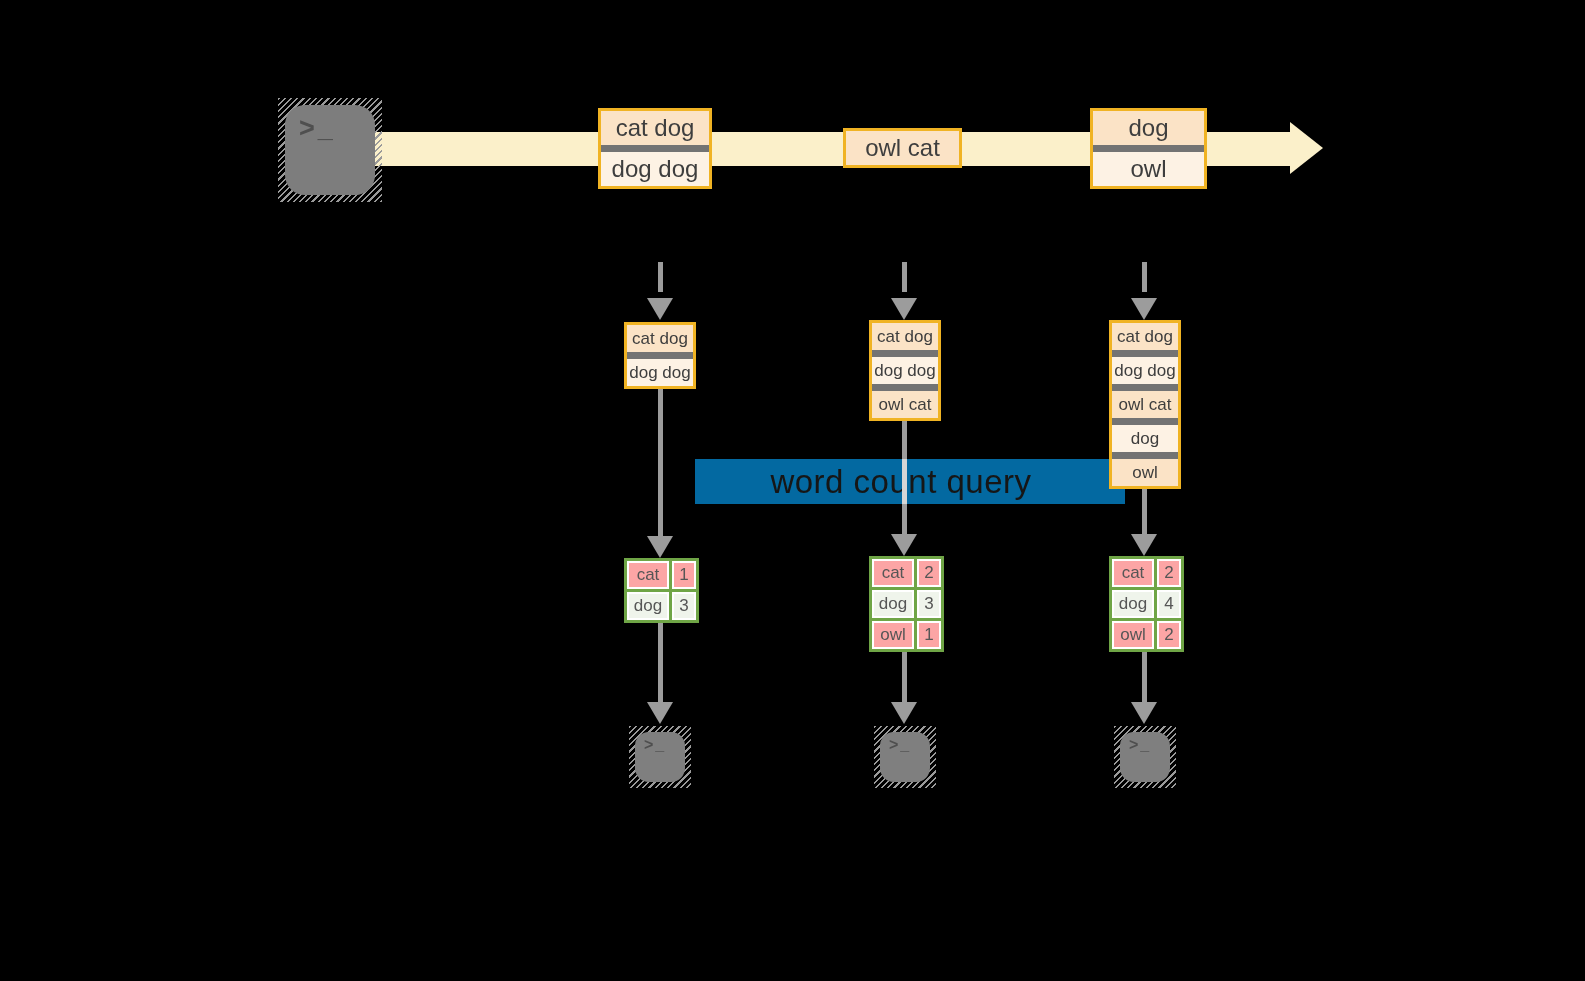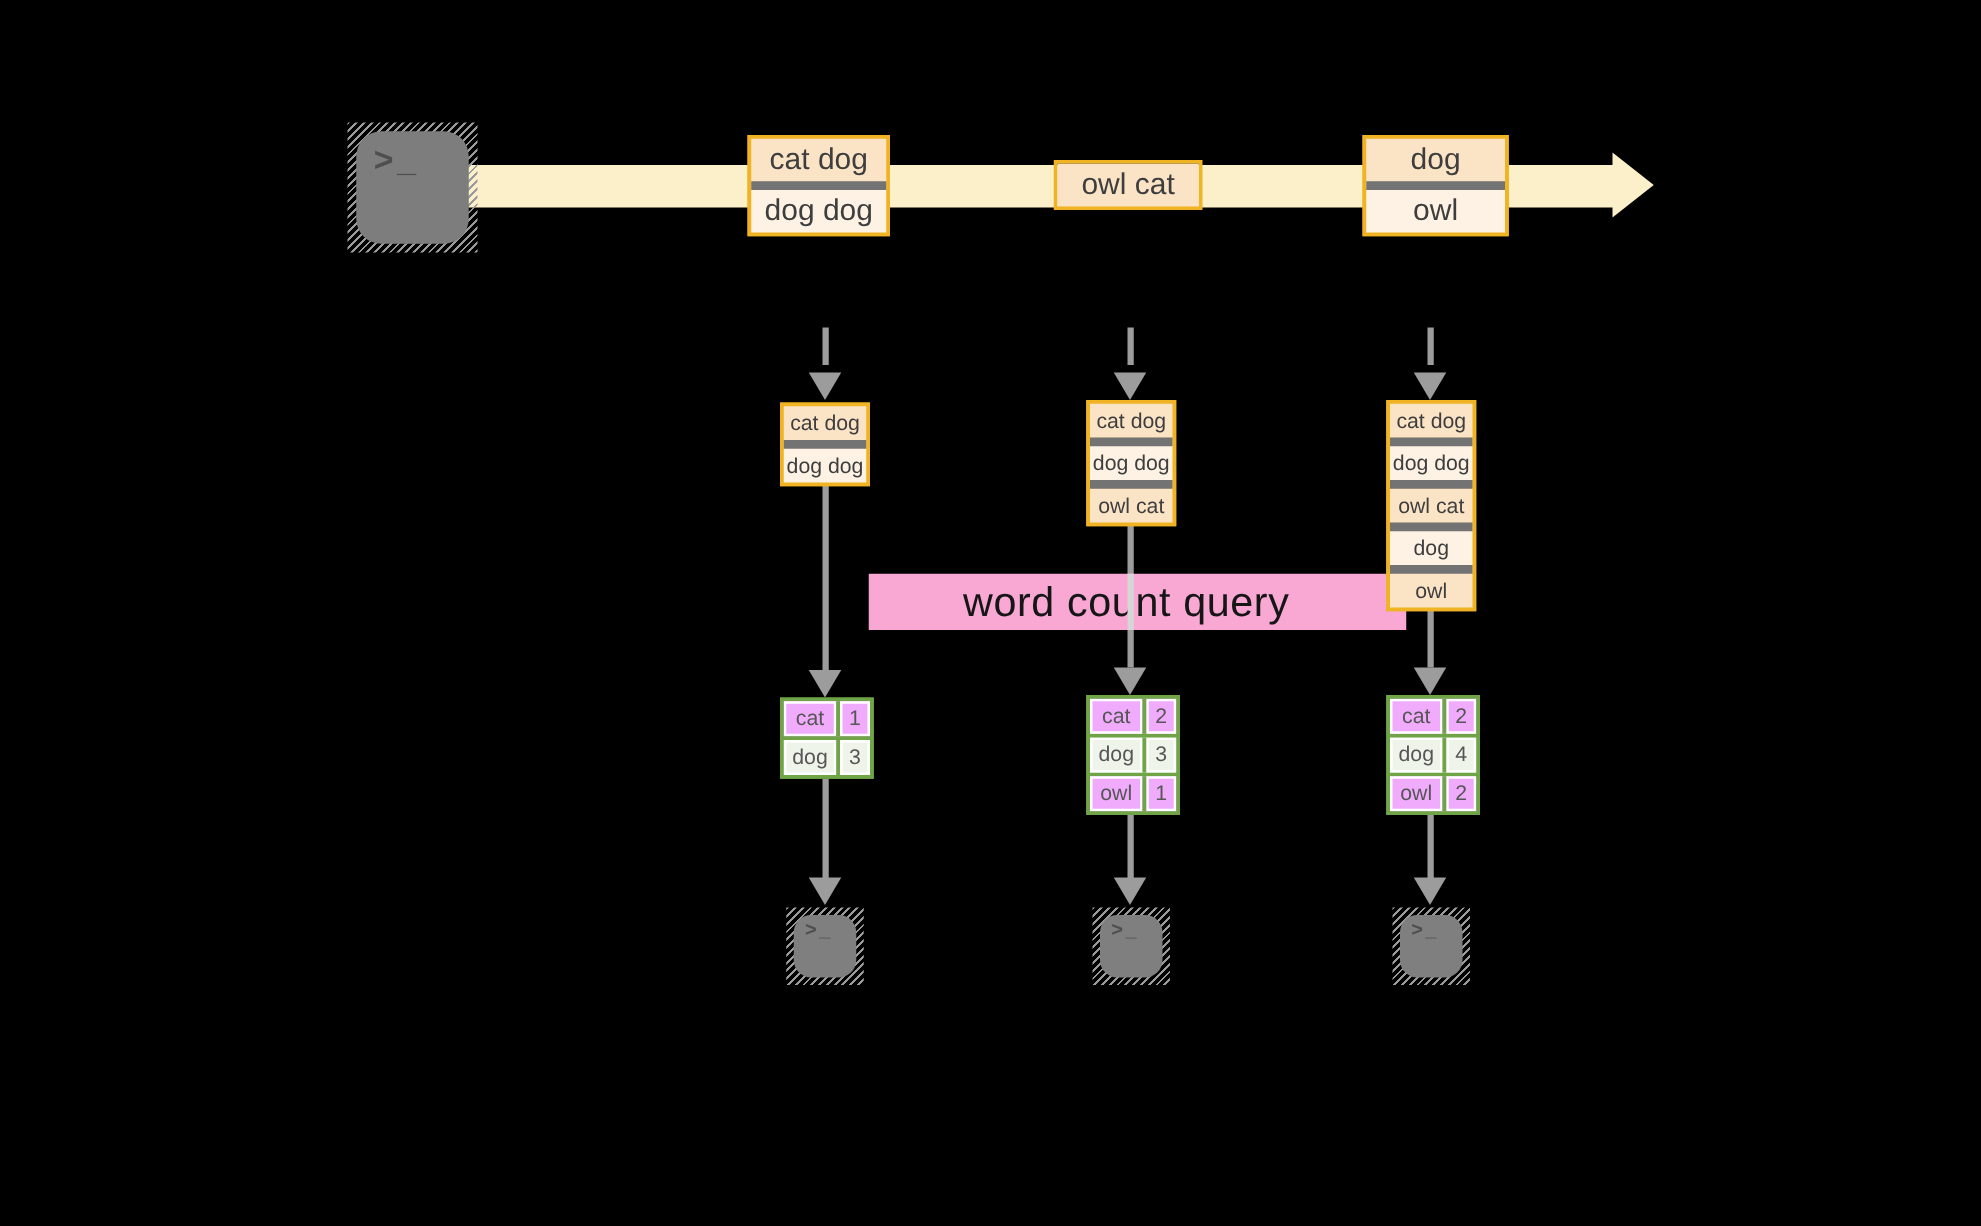--- a/index.html
+++ b/index.html
@@ -28,34 +28,34 @@
   .state .row{height:27px;font-size:17px;width:66px;}
   .fill-a{background:#FBE3C6;}
   .fill-b{background:#FDF2E4;}
 
   
   .gline{position:absolute;width:5px;background:#9C9C9C;z-index:2;}
   .ghead{position:absolute;width:0;height:0;z-index:2;
          border-left:13px solid transparent;border-right:13px solid transparent;border-top:22px solid #9C9C9C;}
 
   
-  .wc-band{position:absolute;left:695px;top:459px;width:430px;height:45px;background:#f9a8d4;z-index:3;
+  .wc-band{position:absolute;left:695px;top:459px;width:430px;height:45px;background:#0369a1;z-index:3;
            display:flex;align-items:center;justify-content:center;}
   .wc-band span{font-size:33px;font-weight:300;color:#161616;letter-spacing:0.5px;margin-right:18px;}
   .wc-line{position:absolute;left:902px;top:459px;width:5px;height:45px;background:#D6D6D6;z-index:4;}
 
   
   .gtable{position:absolute;border:3px solid #6FA546;background:#6FA546;z-index:4;}
   .gtable .trow{display:flex;}
   .gtable .trow + .trow{border-top:3px solid #6FA546;}
   .gtable .cell{height:28px;display:flex;align-items:center;justify-content:center;
                 font-size:17px;color:#565656;box-shadow:inset 0 0 0 2px #fff;}
   .gtable .word{width:42px;}
   .gtable .num{width:24px;border-left:3px solid #6FA546;}
-  .grow-a{background:#f0abfc;}
+  .grow-a{background:#fca5a5;}
   .grow-b{background:#EFF4EB;}
 </style>
 </head>
 <body>
 
 <div id="canvas">
 
   <div class="term-lg hatch">
     <div class="body">
       <span class="glyph">&gt;_</span>

